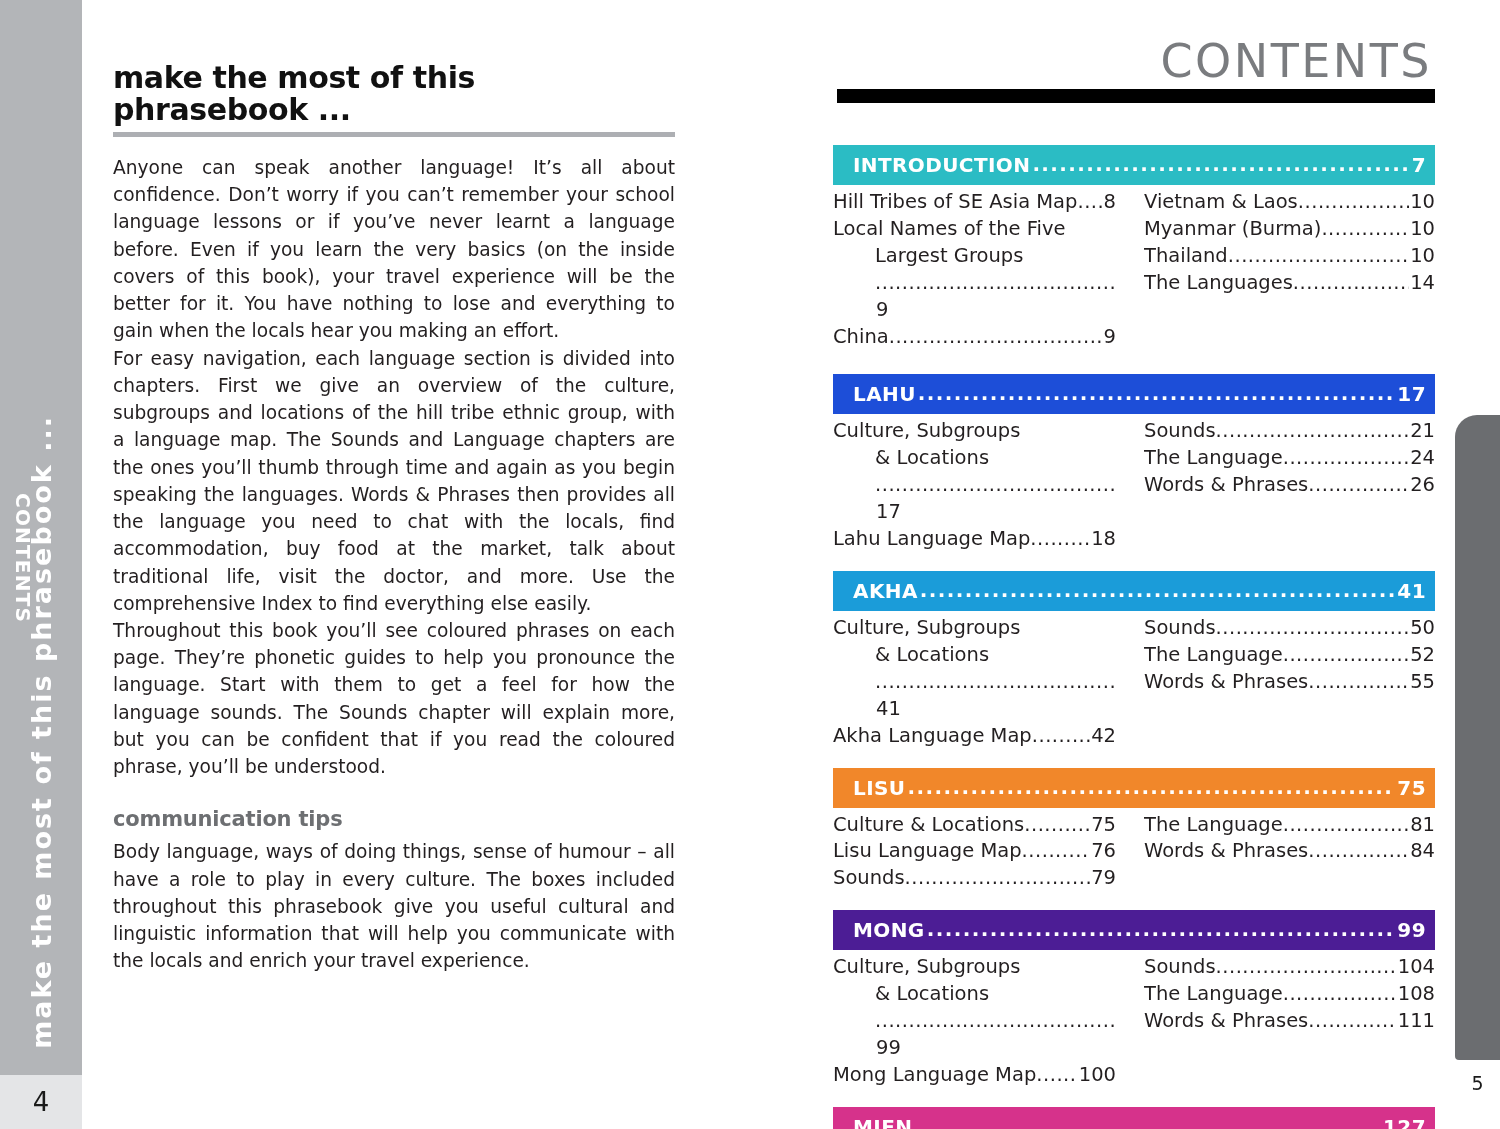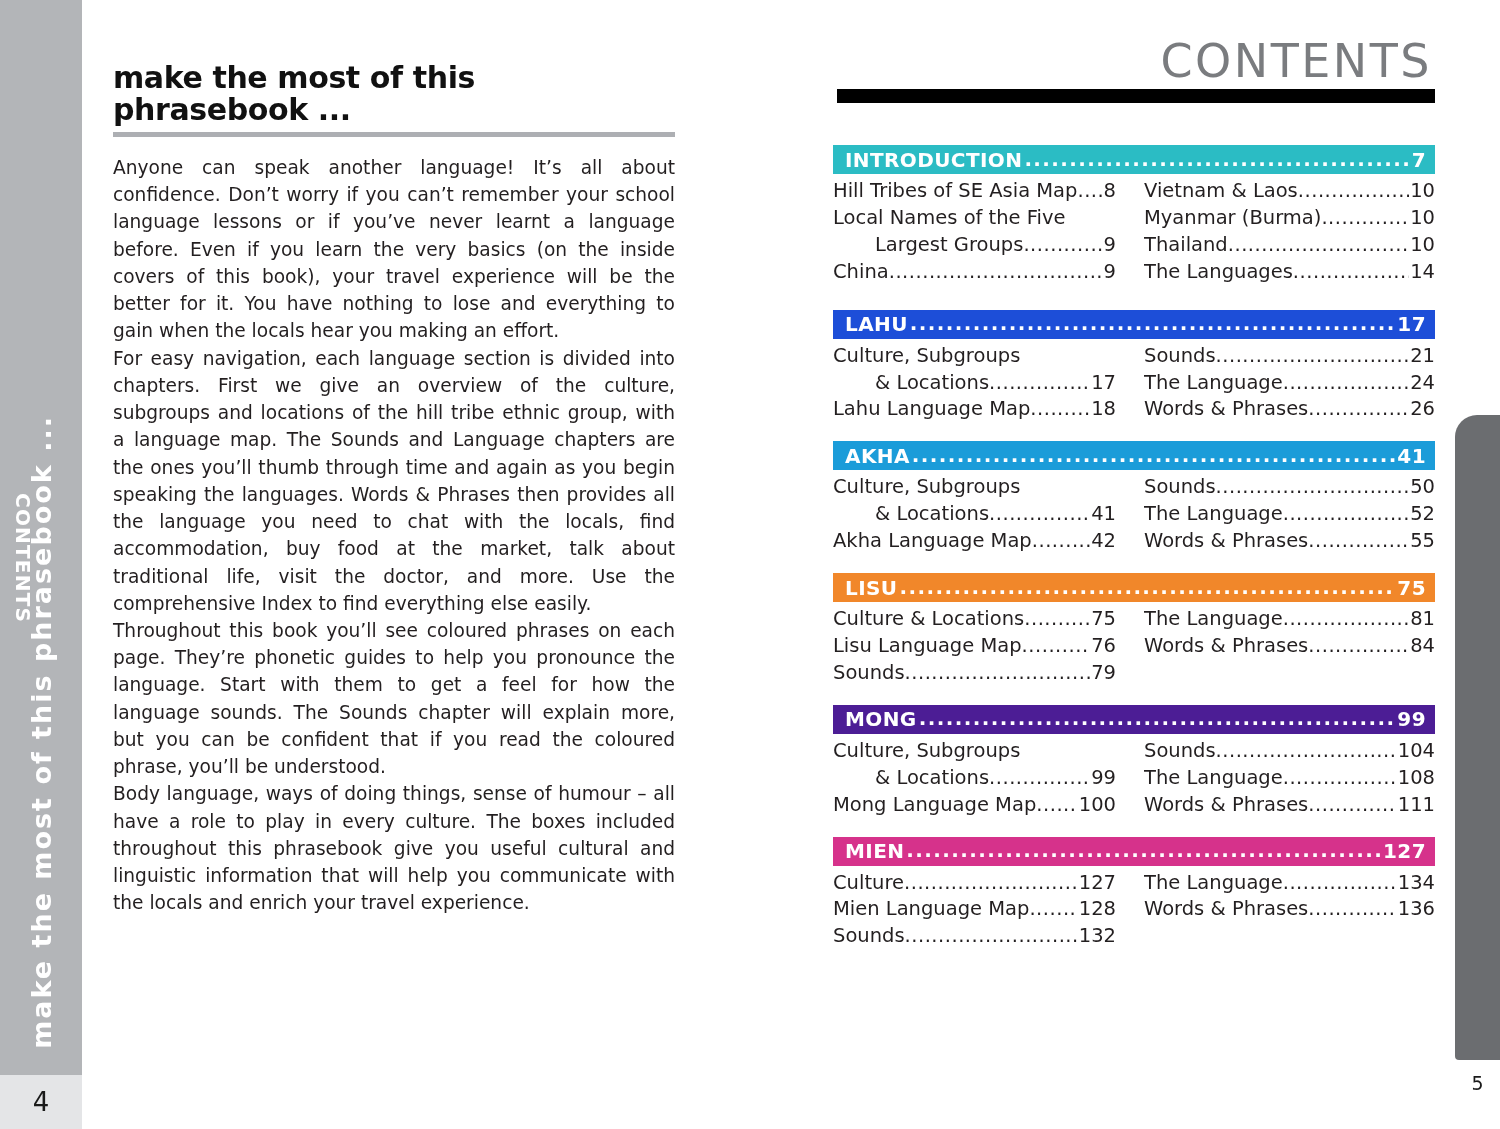--- a/index.html
+++ b/index.html
@@ -105,24 +105,24 @@
   }
 
   .toc {
     position: absolute;
     left: 833px; top: 145px;
     width: 602px;
   }
   .toc-section { margin-bottom: 18px; }
 
   .toc-bar {
-    height: 29px;
+    height: 40px;
     display: flex;
     align-items: center;
-    padding: 0 9px 0 12px;
+    padding: 0 9px 0 20px;
     color: #ffffff;
     font-size: 20px;
     font-weight: bold;
     letter-spacing: 0.4px;
     overflow: hidden;
     white-space: nowrap;
   }
   .toc-bar .bar-name { flex: 0 0 auto; }
   .toc-bar .bar-dots {
     flex: 1 1 auto;
@@ -157,21 +157,21 @@
   }
   .toc-entry .e-label { flex: 0 0 auto; }
   .toc-entry .e-dots {
     flex: 1 1 auto;
     overflow: hidden;
     white-space: nowrap;
     letter-spacing: 0.5px;
     color: #231f20;
   }
   .toc-entry .e-page { flex: 0 0 auto; padding-left: 1px; }
-  .toc-entry.indent { padding-left: 42px; }
+  .toc-entry.indent { padding-left: 42px; flex-direction: column; }
   .toc-entry.nodots .e-dots { visibility: hidden; }
 
   
   .right-tab {
     position: absolute;
     left: 1455px; top: 415px;
     width: 45px; height: 645px;
     background: #6b6d70;
     border-top-left-radius: 22px;
     border-bottom-left-radius: 4px;
@@ -216,20 +216,21 @@
 
   <div class="left-content">
     <h1 class="lp-title">make the most of this phrasebook ...</h1>
     <div class="lp-rule"></div>
     <p class="lp-p">Anyone can speak another language! It’s all about confidence. Don’t worry if you can’t remember your school language lessons or if you’ve never learnt a language before. Even if you learn the very basics (on the inside covers of this book), your travel experience will be the better for it. You have nothing to lose and everything to gain when the locals hear you making an effort.</p>
 
     <p class="lp-p">For easy navigation, each language section is divided into chapters. First we give an overview of the culture, subgroups and locations of the hill tribe ethnic group, with a language map. The Sounds and Language chapters are the ones you’ll thumb through time and again as you begin speaking the languages. Words &amp; Phrases then provides all the language you need to chat with the locals, find accommodation, buy food at the market, talk about traditional life, visit the doctor, and more. Use the comprehensive Index to find everything else easily.</p>
 
     <p class="lp-p">Throughout this book you’ll see coloured phrases on each page. They’re phonetic guides to help you pronounce the language. Start with them to get a feel for how the language sounds. The Sounds chapter will explain more, but you can be confident that if you read the coloured phrase, you’ll be understood.</p>
 
+    <h2 class="lp-h2">communication tips</h2>
     <p class="lp-p">Body language, ways of doing things, sense of humour – all have a role to play in every culture. The boxes included throughout this phrasebook give you useful cultural and linguistic information that will help you communicate with the locals and enrich your travel experience.</p>
   </div>
 
   <div class="right-title">CONTENTS</div>
   <div class="right-blackrule"></div>
 
   <div class="toc" id="toc">
       <div class="toc-section">
         <div class="toc-bar" style="background: rgb(43, 188, 196);">
           <span class="bar-name">INTRODUCTION</span>

